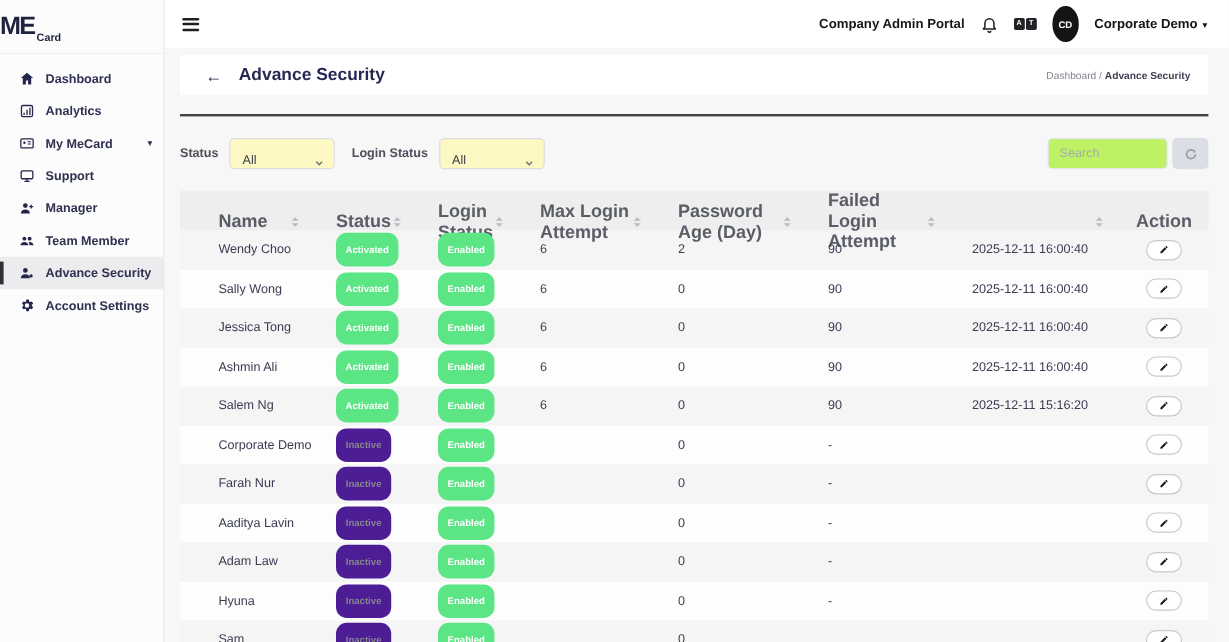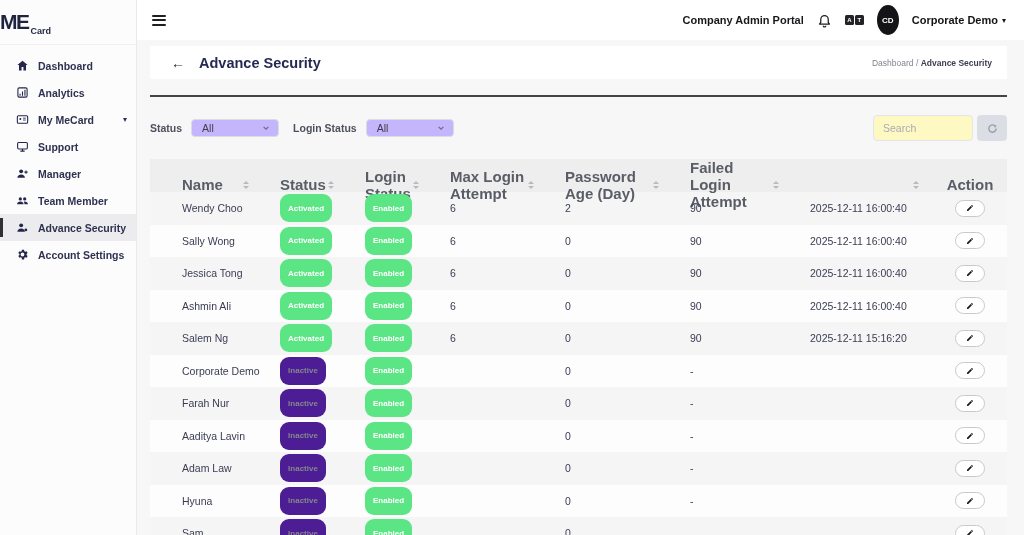--- a/index.html
+++ b/index.html
@@ -39,24 +39,24 @@
   .page-band{margin:6px 17px 0 13px;height:33px;background:#fff;display:flex;align-items:center;padding-left:21px}
   .back-arrow{font-size:14px;color:#26294a;cursor:pointer;margin-right:14px;line-height:1}
   .page-title{font-size:14.5px;font-weight:800;color:#262a53}
   .breadcrumb{margin-left:auto;padding-right:15px;font-size:8.5px;color:#83858f}
   .crumb-current{color:#3c3e52;font-weight:600}
   .divider{margin:16px 17px 0 13px;height:2px;background:#434347}
 
   
   .filters{margin:18px 17px 0 13px;display:flex;align-items:center;height:26px}
   .f-label{font-size:10.5px;font-weight:600;color:#4e515c;margin-right:9px}
-  .select{width:88px;height:18px;background:#c4b5fd;border:1px solid #dadee3;border-radius:4px;display:flex;align-items:center;padding:0 8px 0 10px;font-size:10.5px;color:#3d4049;cursor:pointer;margin-right:14px}
+  .select{width:88px;height:26px;background:#fef9c3;border:1px solid #dadee3;border-radius:4px;display:flex;align-items:flex-end;padding:0 8px 0 10px;font-size:10.5px;color:#3d4049;cursor:pointer;margin-right:14px}
   .select .chev{margin-left:auto;display:flex;color:#6b6f78}
   .search-wrap{margin-left:auto;display:flex;gap:4px}
-  .search-input{width:100px;height:26px;border:1px solid #e2e5e9;border-radius:4px;padding:0 9px;font-size:10.5px;color:#3d4049;outline:none;background:#fef9c3;font-family:inherit}
+  .search-input{width:100px;height:26px;border:1px solid #e2e5e9;border-radius:4px;padding:0 9px;font-size:10.5px;color:#3d4049;outline:none;background:#bef264;font-family:inherit}
   .search-input::placeholder{color:#a7abb3}
   .refresh-btn{width:30px;height:26px;background:#dbdfe5;border:none;border-radius:4px;display:flex;align-items:center;justify-content:center;cursor:pointer;color:#989fab}
   .refresh-btn svg{width:11px;height:11px}
 
   
   .table{margin:18px 17px 0 13px}
   .thead,.tr{display:grid;grid-template-columns:115px 85px 85px 115px 125px 120px 140px 70px;align-items:center}
   .thead{height:33px;background:#eeeeef}
   .th{display:flex;align-items:center;font-size:15px;font-weight:600;color:#5a5d66;padding-left:15px;height:100%}
   .th:first-child{padding-left:32px}

